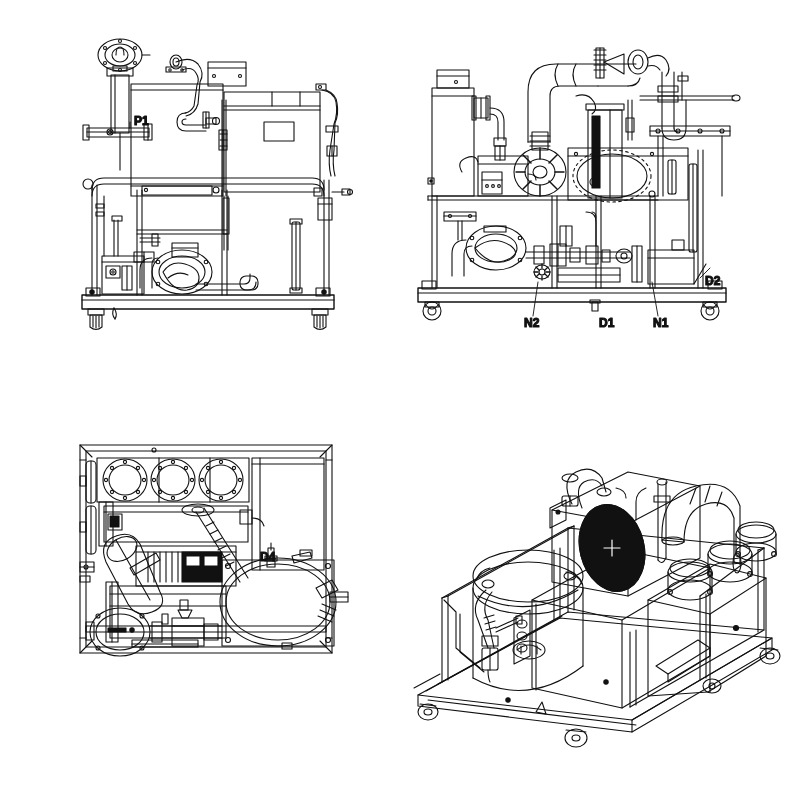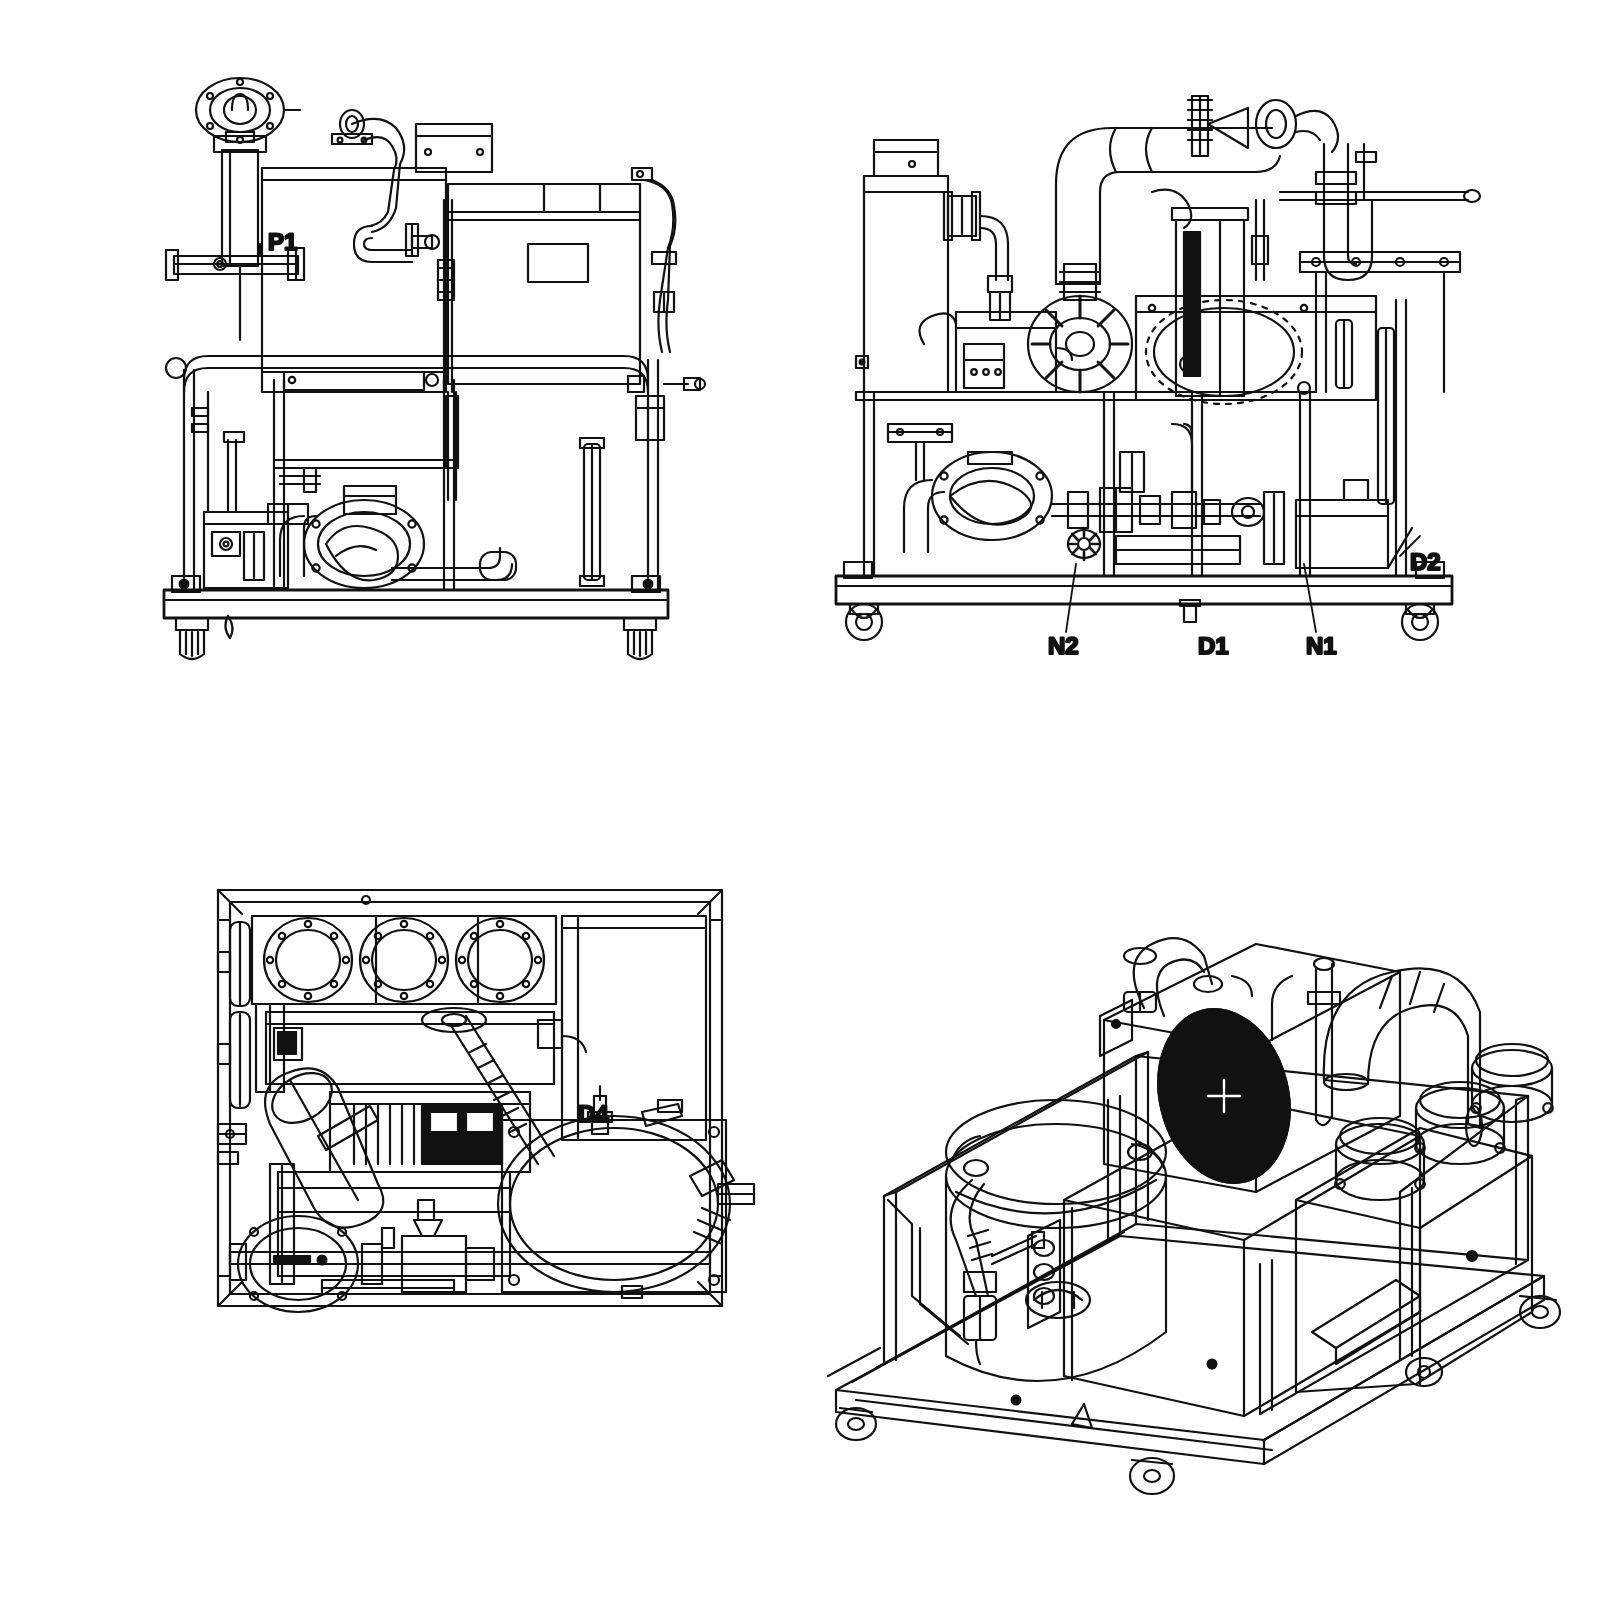--- a/index.html
+++ b/index.html
@@ -465,21 +465,21 @@
         <rect x="190" y="300" width="10" height="3"></rect>
       </g>
 
       <text class="lbl" x="124" y="327">N2</text>
       <text class="lbl" x="199" y="327">D1</text>
       <text class="lbl" x="253" y="327">N1</text>
       <text class="lbl" x="305" y="285">D2</text>
     </svg>
   </div>
 
-  <div class="view" style="left:0px;top:400px;width:400px;height:400px;margin-left:29px;">
+  <div class="view" style="left:0px;top:400px;width:400px;height:400px;">
     <svg width="400" height="400" viewBox="0 0 400 400" fill="none" stroke="#111" stroke-width="1.1" stroke-linecap="round" stroke-linejoin="round">
 
       <g>
         <rect x="80" y="45" width="252" height="208"></rect>
         <rect x="86" y="51" width="240" height="196"></rect>
         <path d="M80 45 L92 57 M332 45 L320 57 M80 253 L92 241 M332 253 L320 241"></path>
         <line x1="80" y1="60" x2="86" y2="60"></line>
         <line x1="326" y1="60" x2="332" y2="60"></line>
         <line x1="80" y1="238" x2="86" y2="238"></line>
         <line x1="326" y1="238" x2="332" y2="238"></line>

